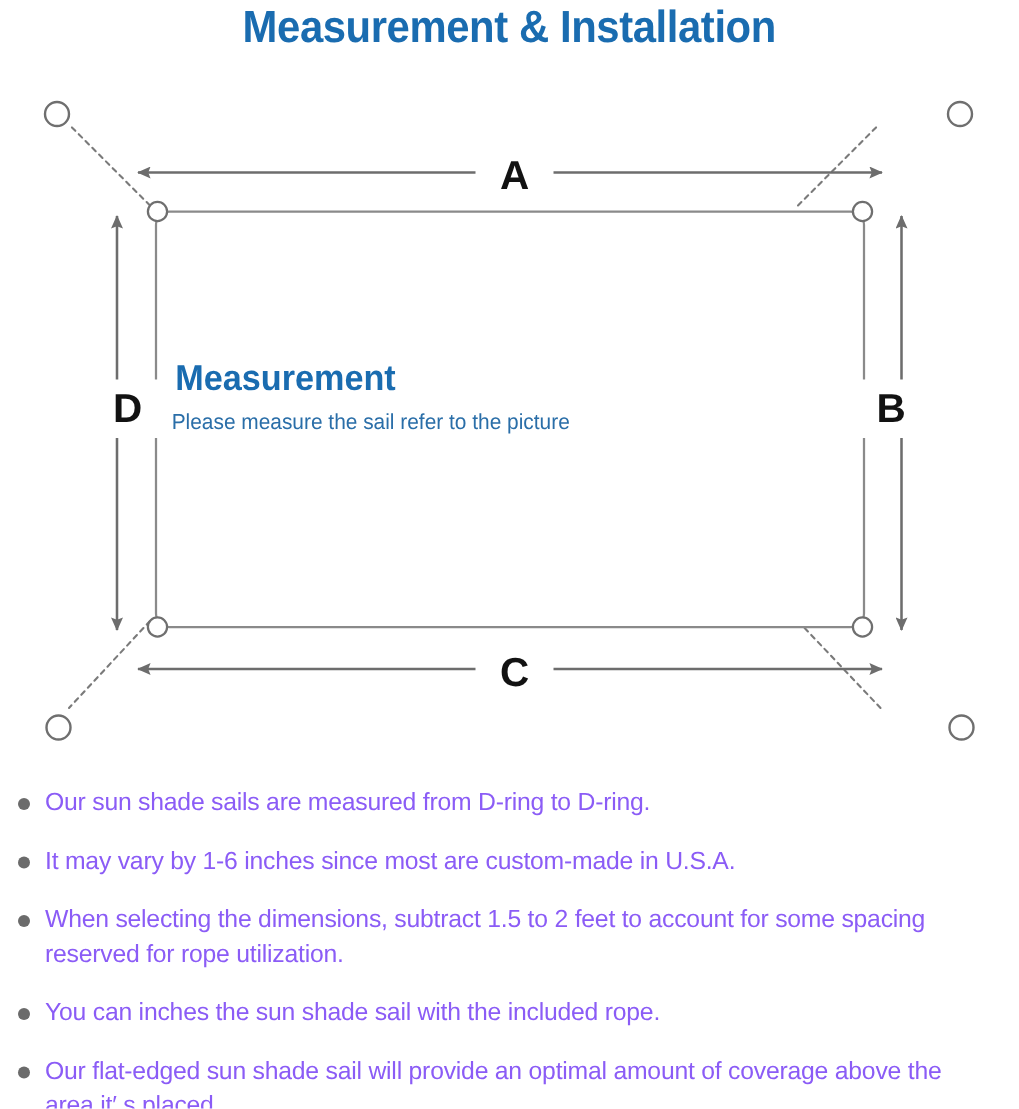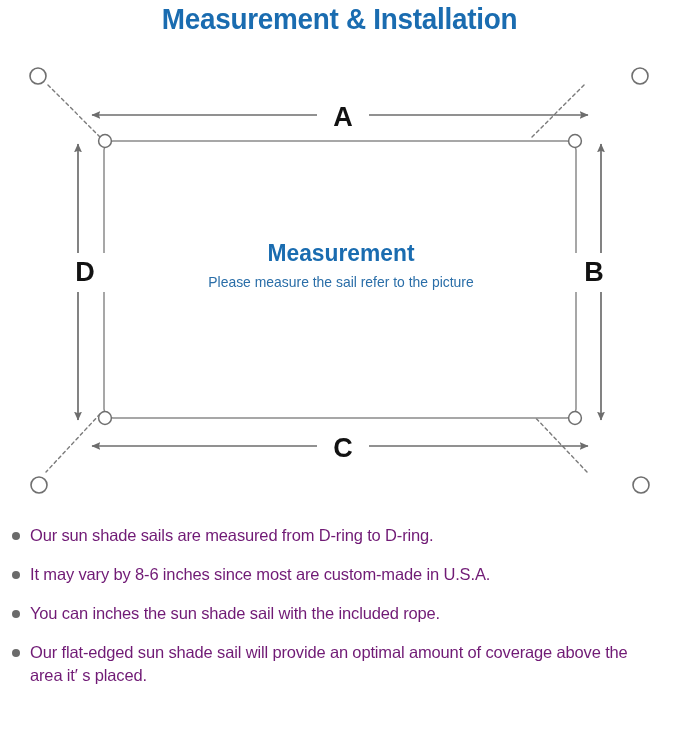--- a/index.html
+++ b/index.html
@@ -46,21 +46,21 @@
     width: 679px;
     height: 470px;
   }
 
   
   #center-label-block {
     position: absolute;
     left: 105px;
     top: 190px;
     width: 472px;
-    text-align: center;
+    text-align: left;
     pointer-events: none;
   }
   #center-title {
     font-size: 24px;
     font-weight: bold;
     color: #1a6cb0;
     line-height: 30px;
     white-space: nowrap;
     transform: scaleX(0.95);
   }
@@ -96,21 +96,21 @@
     position: absolute;
     left: 0;
     top: 524px;
     width: 679px;
   }
   .note-item {
     position: relative;
     padding-left: 30px;
     padding-right: 25px;
     margin-bottom: 16px;
-    color: #701a75;
+    color: #8b5cf6;
     font-size: 16.5px;
     line-height: 23px;
     font-family: "Liberation Sans", sans-serif;
     letter-spacing: -0.15px;
   }
   .note-bullet {
     position: absolute;
     left: 12px;
     top: 8px;
     width: 8px;
@@ -184,21 +184,25 @@
   </div>
 </div>
 
 <div id="notes-list">
   <div class="note-item">
     <span class="note-bullet"></span>
     <span class="note-text">Our sun shade sails are measured from D-ring to D-ring.</span>
   </div>
   <div class="note-item">
     <span class="note-bullet"></span>
-    <span class="note-text">It may vary by 8-6 inches since most are custom-made in U.S.A.</span>
+    <span class="note-text">It may vary by 1-6 inches since most are custom-made in U.S.A.</span>
+  </div>
+  <div class="note-item">
+    <span class="note-bullet"></span>
+    <span class="note-text">When selecting the dimensions, subtract 1.5 to 2 feet to account for some spacing reserved for rope utilization.</span>
   </div>
   <div class="note-item">
     <span class="note-bullet"></span>
     <span class="note-text">You can inches the sun shade sail with the included rope.</span>
   </div>
   <div class="note-item">
     <span class="note-bullet"></span>
     <span class="note-text">Our flat-edged sun shade sail will provide an optimal amount of coverage above the area it′ s placed.</span>
   </div>
 </div>

